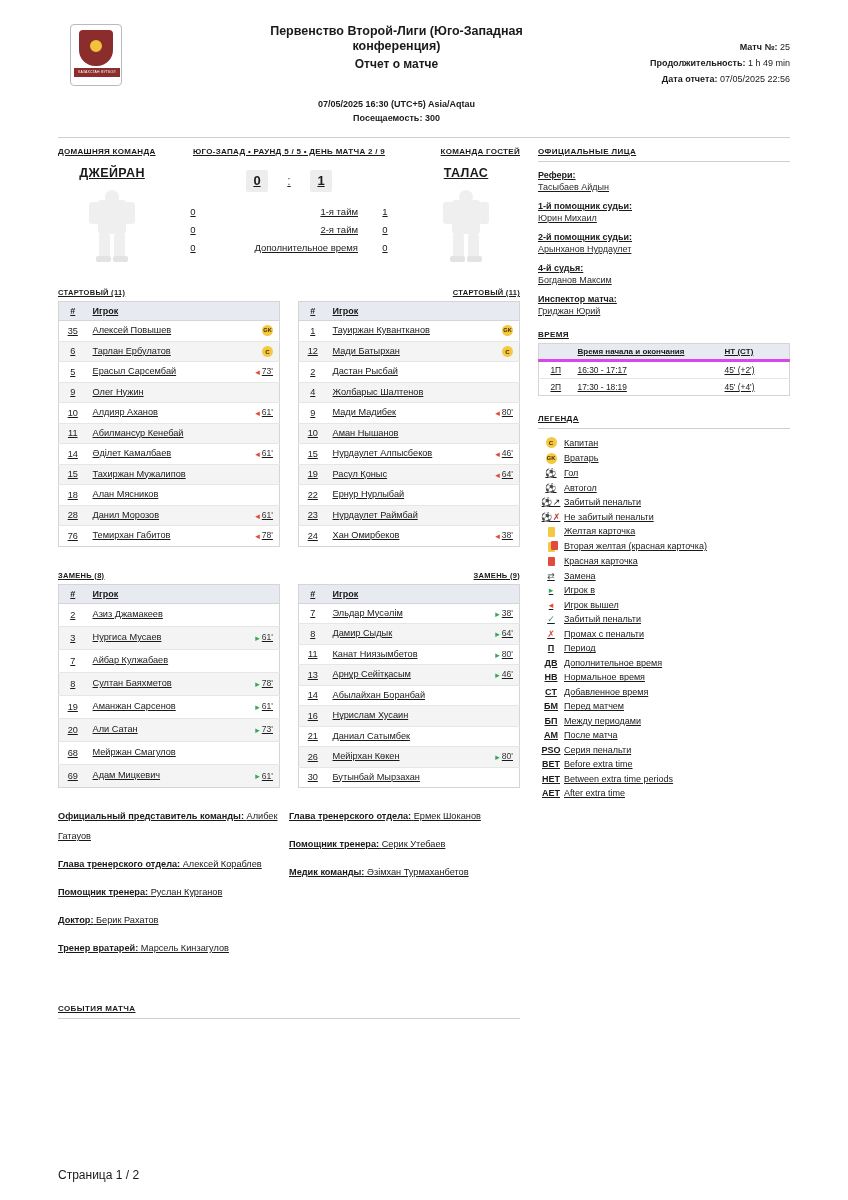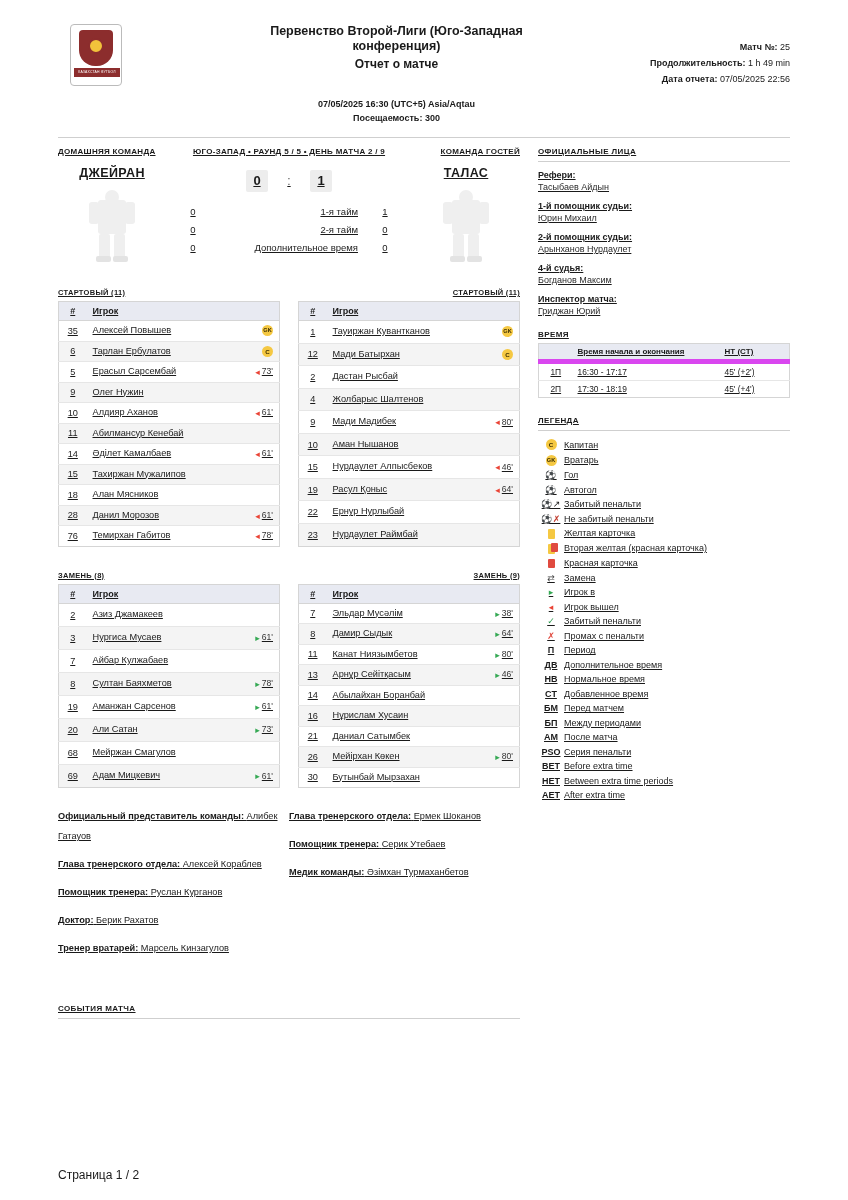--- a/index.html
+++ b/index.html
@@ -121,21 +121,21 @@
   
   .rc-title { font-size: 8px; font-weight: bold; letter-spacing:.4px; }
   .rc-hr { border-top:1px solid #cfcfcf; margin: 5px 0 8px 0; }
   .off-block { font-size: 9px; margin-bottom: 9px; }
   .off-block .lbl { font-weight: bold; }
   .off-block .val { margin-top: 2px; color:#2b2b2b; }
 
   table.time { width: 100%; border-collapse: collapse; border:1px solid #d5d5d5; margin-top: 4px; }
   table.time th {
     background:#e8eaf2; font-size:8px; font-weight:bold; padding:3px 5px; text-align:left;
-    border-bottom:5px solid #d946ef;
+    border-bottom:3px solid #d946ef;
   }
   table.time td { font-size:8.4px; padding:3px 5px; border-bottom:1px solid #e6e6e6; }
   table.time tr:last-child td { border-bottom:none; }
   table.time .c1 { width: 34px; text-align:center; }
   table.time .c3 { width: 70px; }
 
   .legend { margin-top: 4px; }
   .lg { display:flex; align-items:center; font-size:9px; margin-bottom: 4.5px; }
   .lg .ico { width: 26px; text-align:center; flex: none; }
   .lg .txt { }
@@ -387,20 +387,25 @@
               </tr>
               <tr>
                 <td class="num">22</td>
                 <td><span class="pname">Ернур Нурлыбай</span></td>
                 <td class="ev"></td>
               </tr>
               <tr class="alt">
                 <td class="num">23</td>
                 <td><span class="pname">Нурдаулет Раймбай</span></td>
                 <td class="ev"></td>
+              </tr>
+              <tr>
+                <td class="num">24</td>
+                <td><span class="pname">Хан Омирбеков</span></td>
+                <td class="ev"><span class="mk arrow-out">◂</span><span class="mins">38'</span></td>
               </tr>
             </tbody>
         </table>
       </div>
 
       <div class="lineup-head">
         <div class="l">ЗАМЕНЬ (8)</div>
         <div class="r">ЗАМЕНЬ (9)</div>
       </div>
 

